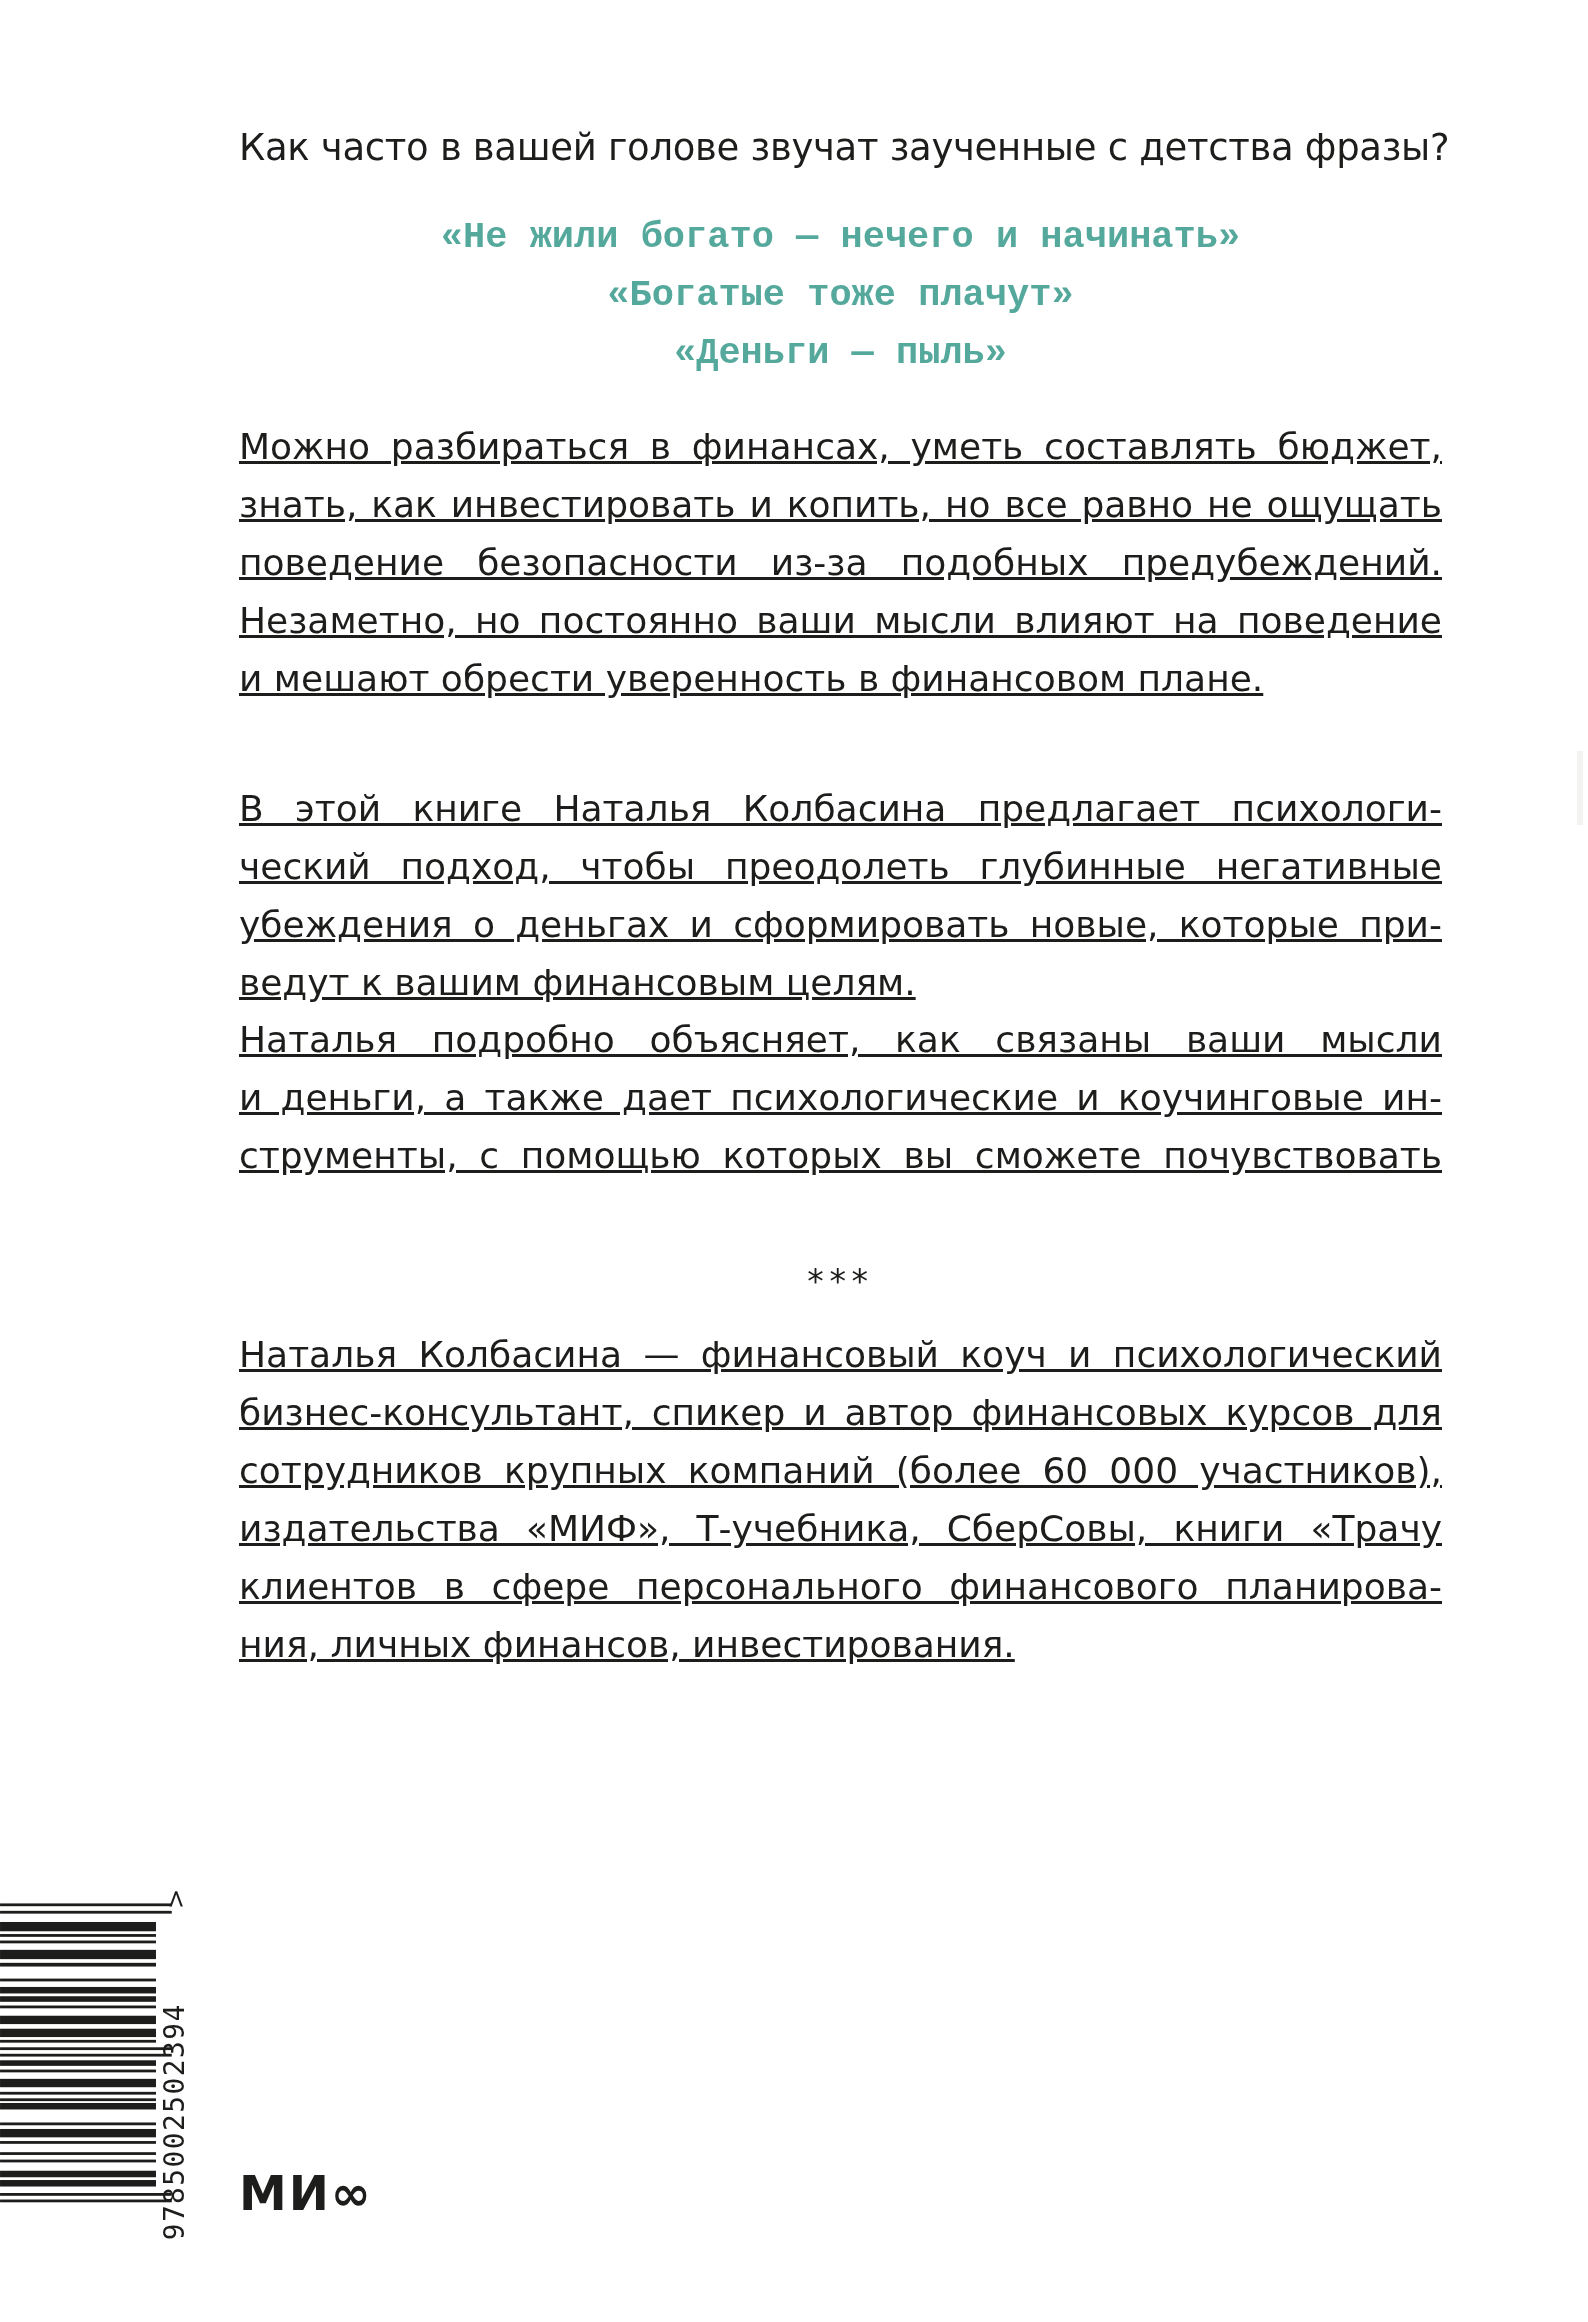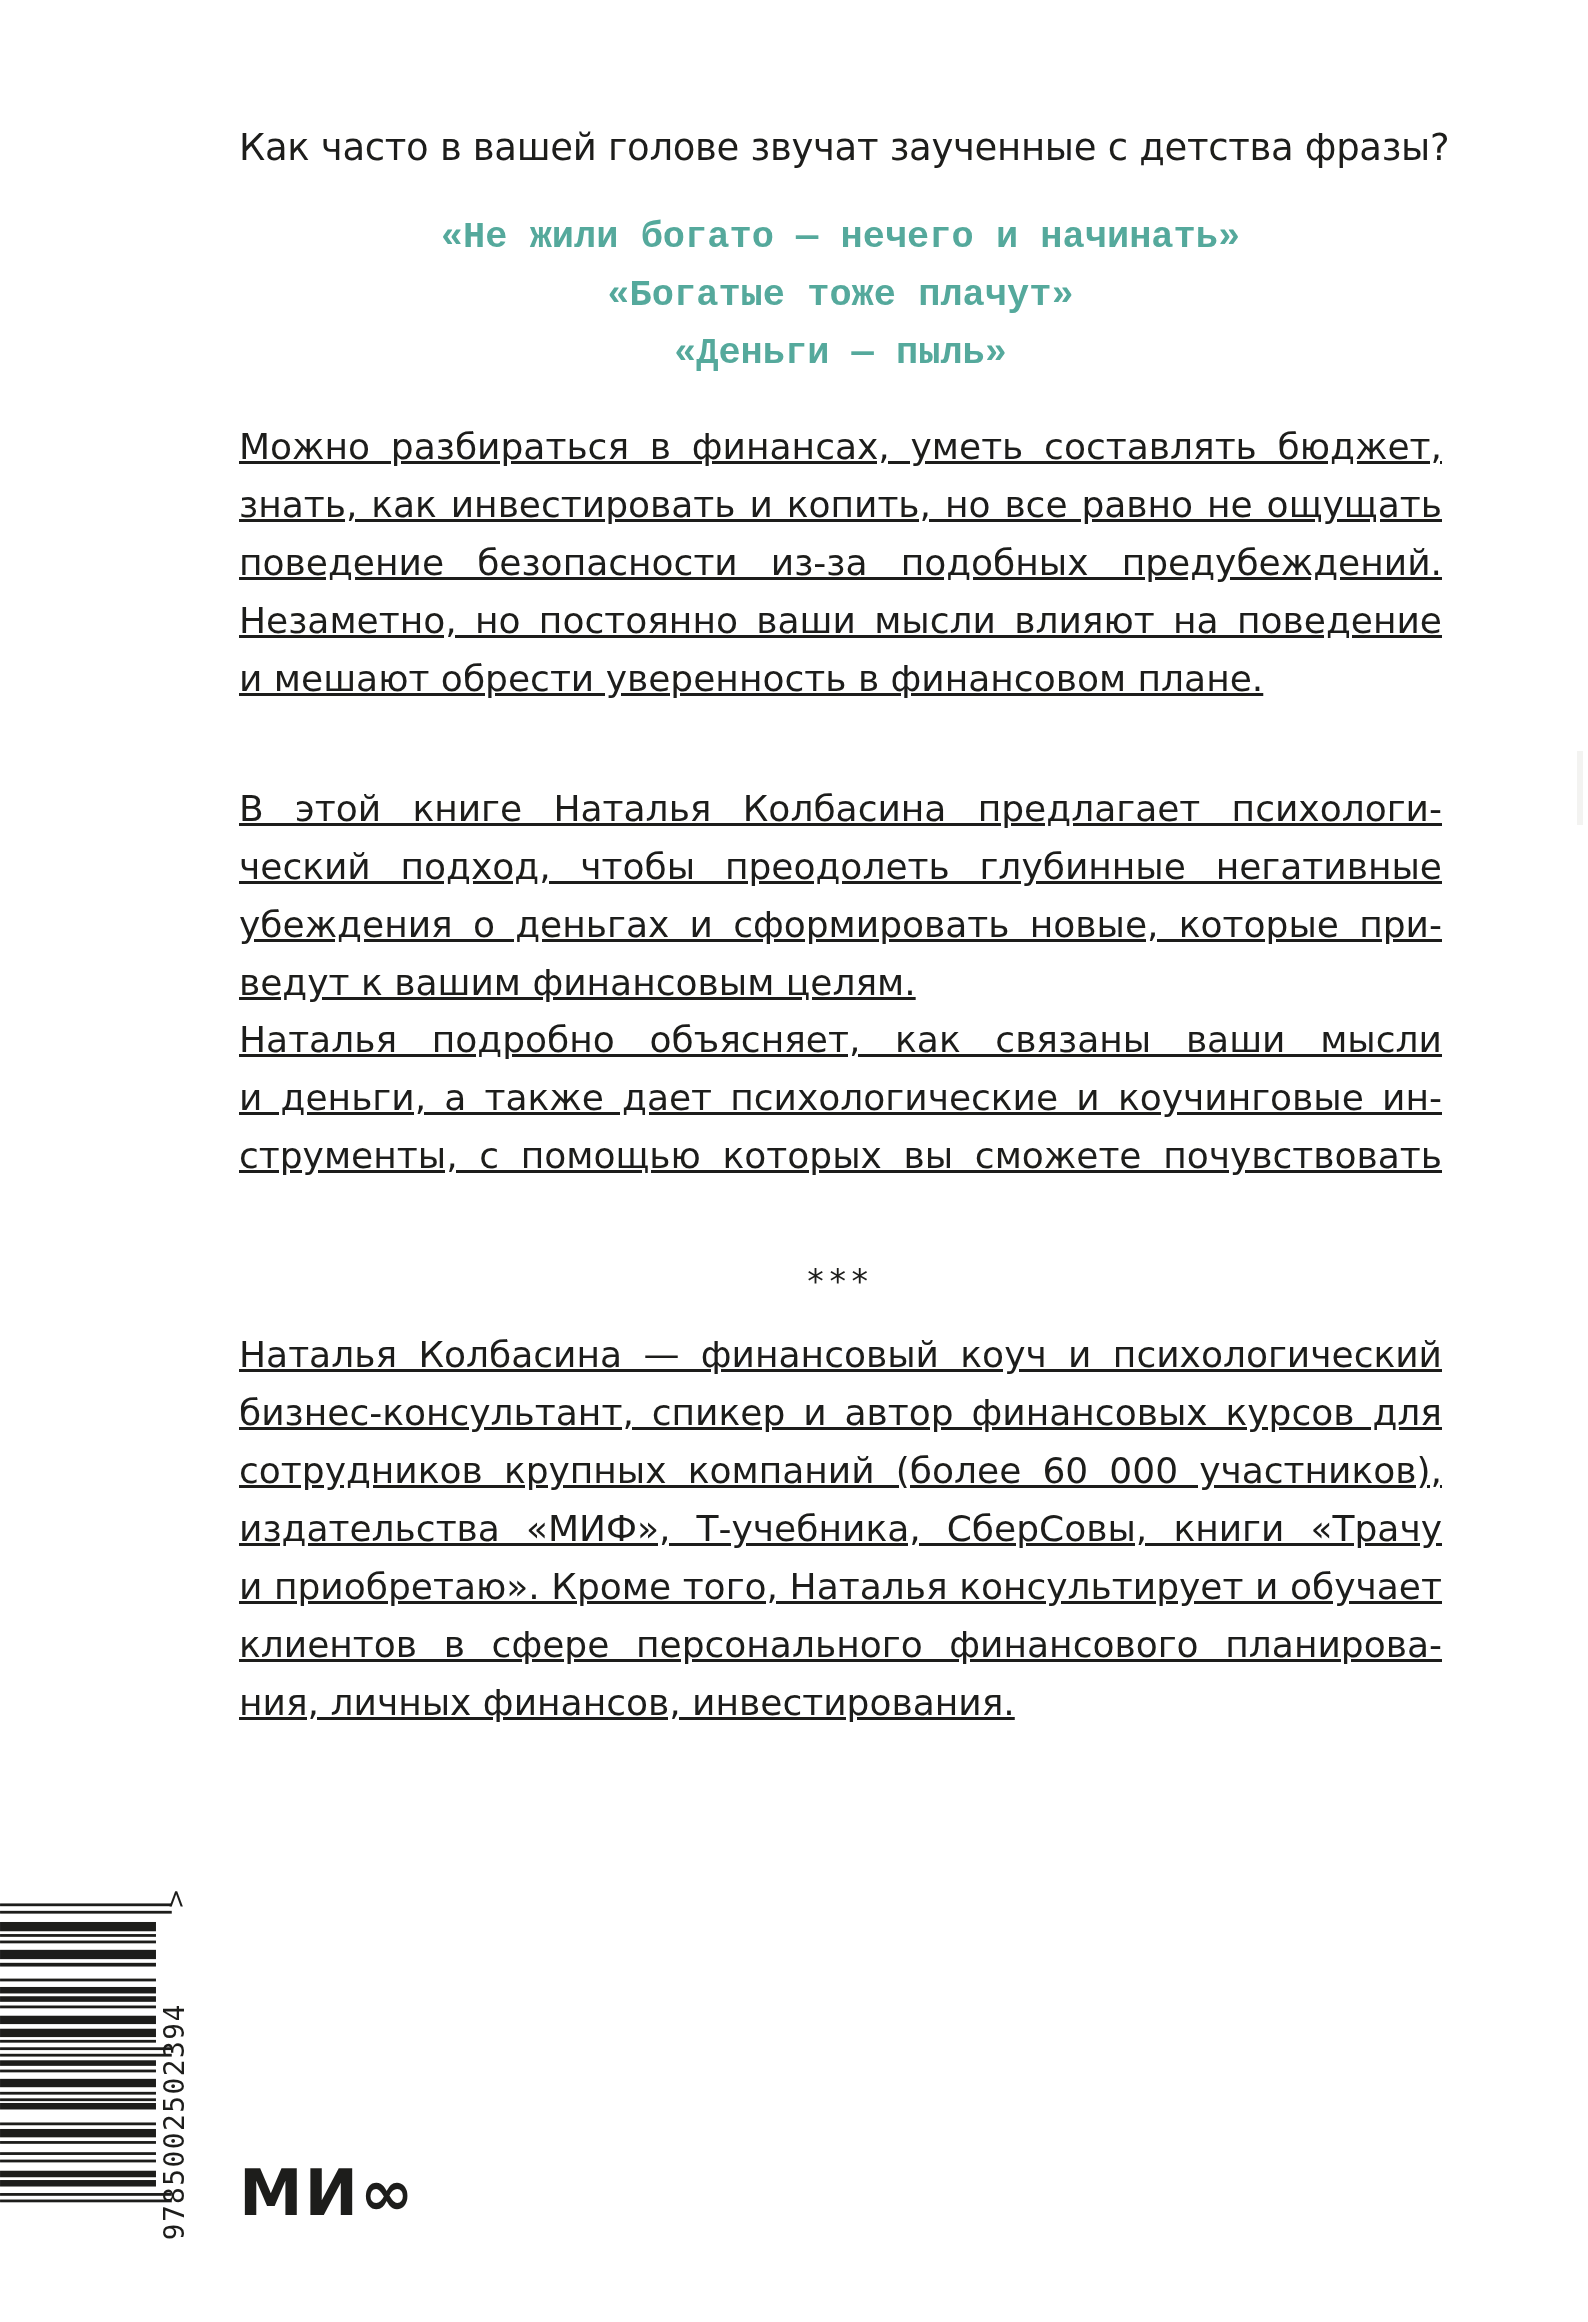--- a/index.html
+++ b/index.html
@@ -14,21 +14,21 @@
   .para { font-size: 36px; line-height: 58px; text-align: justify; text-align-last: left; }
   .para div.line { text-align: justify; text-align-last: justify; white-space: nowrap; text-decoration: underline; }
   .para div.line.last { text-align-last: left; }
   .line { display: block; }
   .p1 { top: 418px; }
   .p2 { top: 780px; }
   .p3 { top: 1011px; }
   .stars { position: absolute; left: 239px; width: 1203px; top: 1263px; text-align: center; font-size: 33px; line-height: 37px; letter-spacing: 5.6px; }
   .p4 { top: 1326px; }
   .barcode { position: absolute; left: 0; top: 1883px; width: 195px; height: 362px; }
-  .logo { position: absolute; left: 239px; top: 2167px; font-size: 64px; font-weight: bold; letter-spacing: 1.9px; line-height: 52px; color: #1d1d1b; text-align: center; }
+  .logo { position: absolute; left: 239px; top: 2167px; font-size: 48px; font-weight: bold; letter-spacing: 1.9px; line-height: 52px; color: #1d1d1b; text-align: center; }
   .smudge { position: absolute; left: 1577px; top: 751px; width: 5.6px; height: 74px; background: #f3f3f1; }
 </style>
 </head>
 <body>
 
 <div class="col lead">Как часто в вашей голове звучат заученные с детства фразы?</div>
 
 <div class="col quotes">
   <div>«Не жили богато — нечего и начинать»</div>
   <div>«Богатые тоже плачут»</div>
@@ -56,21 +56,20 @@
   <div class="line">струменты, с помощью которых вы сможете почувствовать</div>
 </div>
 
 <div class="stars">***</div>
 
 <div class="col para p4">
   <div class="line">Наталья Колбасина — финансовый коуч и психологический</div>
   <div class="line">бизнес-консультант, спикер и автор финансовых курсов для</div>
   <div class="line">сотрудников крупных компаний (более 60 000 участников),</div>
   <div class="line">издательства «МИФ», Т-учебника, СберСовы, книги «Трачу</div>
-  <div class="line">и приобретаю». Кроме того, Наталья консультирует и обучает</div>
   <div class="line">клиентов в сфере персонального финансового планирова-</div>
   <div class="line last">ния, личных финансов, инвестирования.</div>
 </div>
 
 <div class="smudge"></div>
 
 <svg class="barcode" viewBox="0 0 210 390" xmlns="http://www.w3.org/2000/svg">
   <g fill="#1d1d1b">
     <rect x="0" y="22" width="185" height="3"></rect>
     <rect x="0" y="30" width="185" height="3"></rect>

